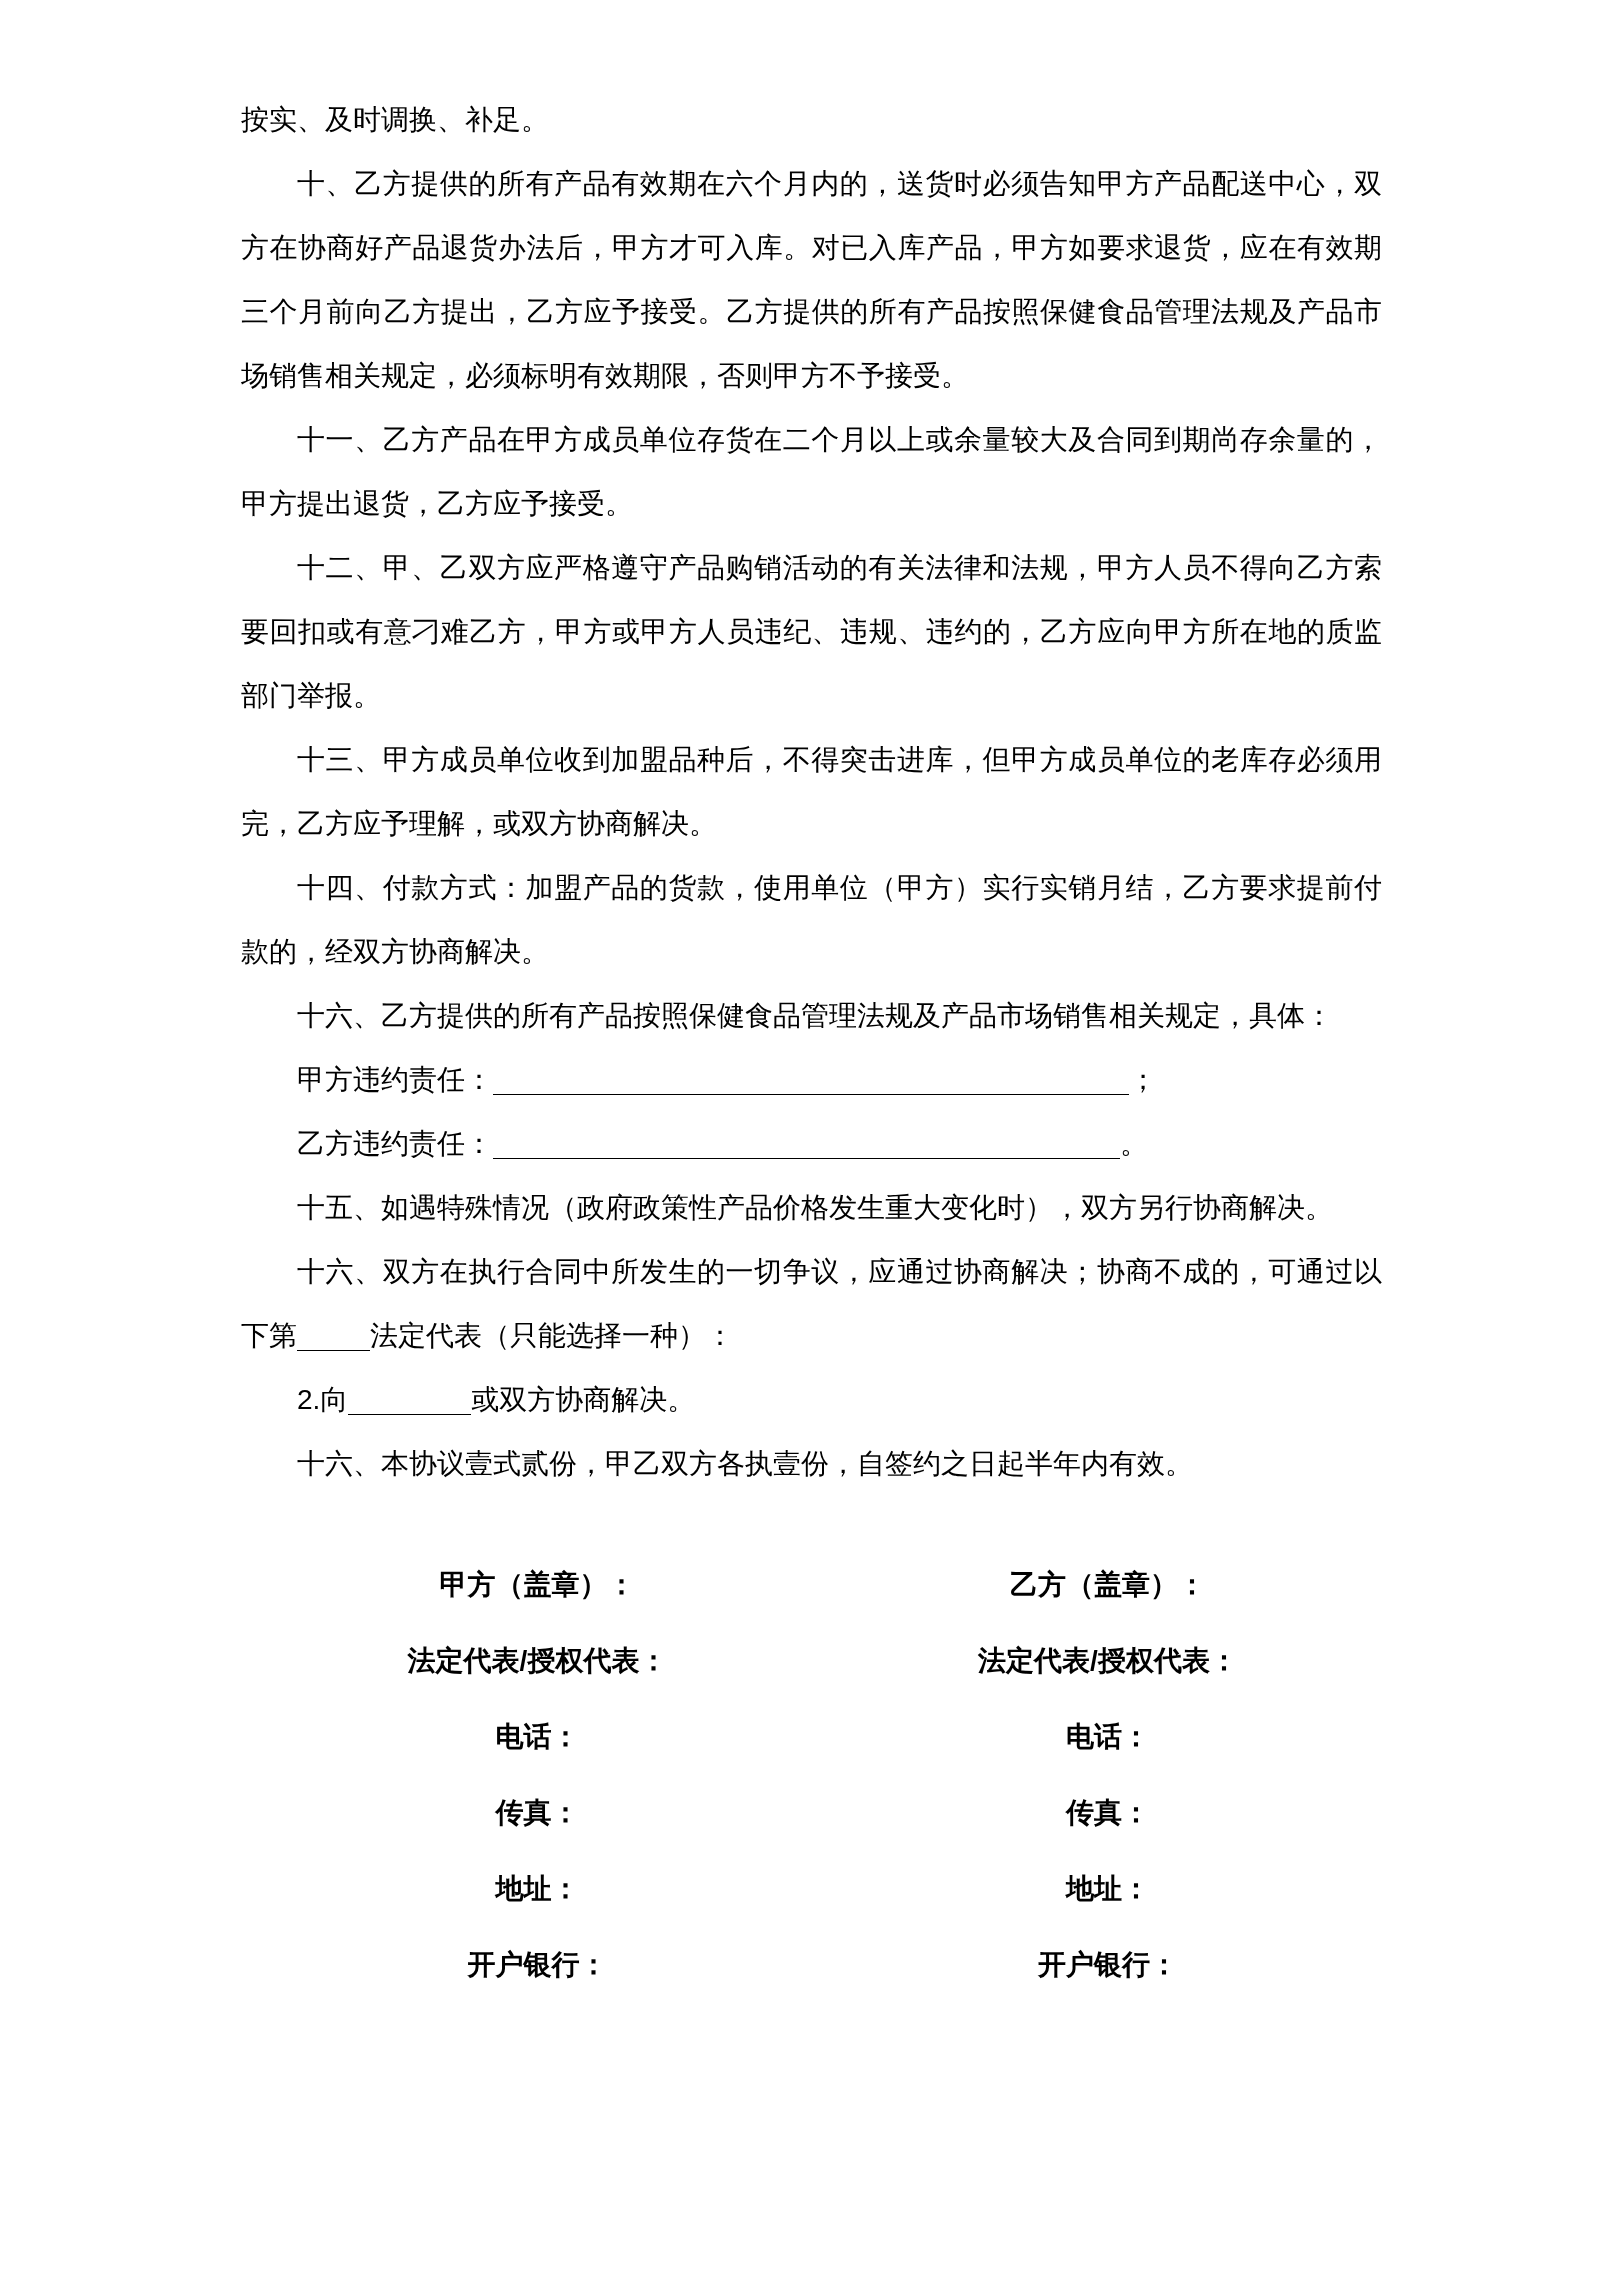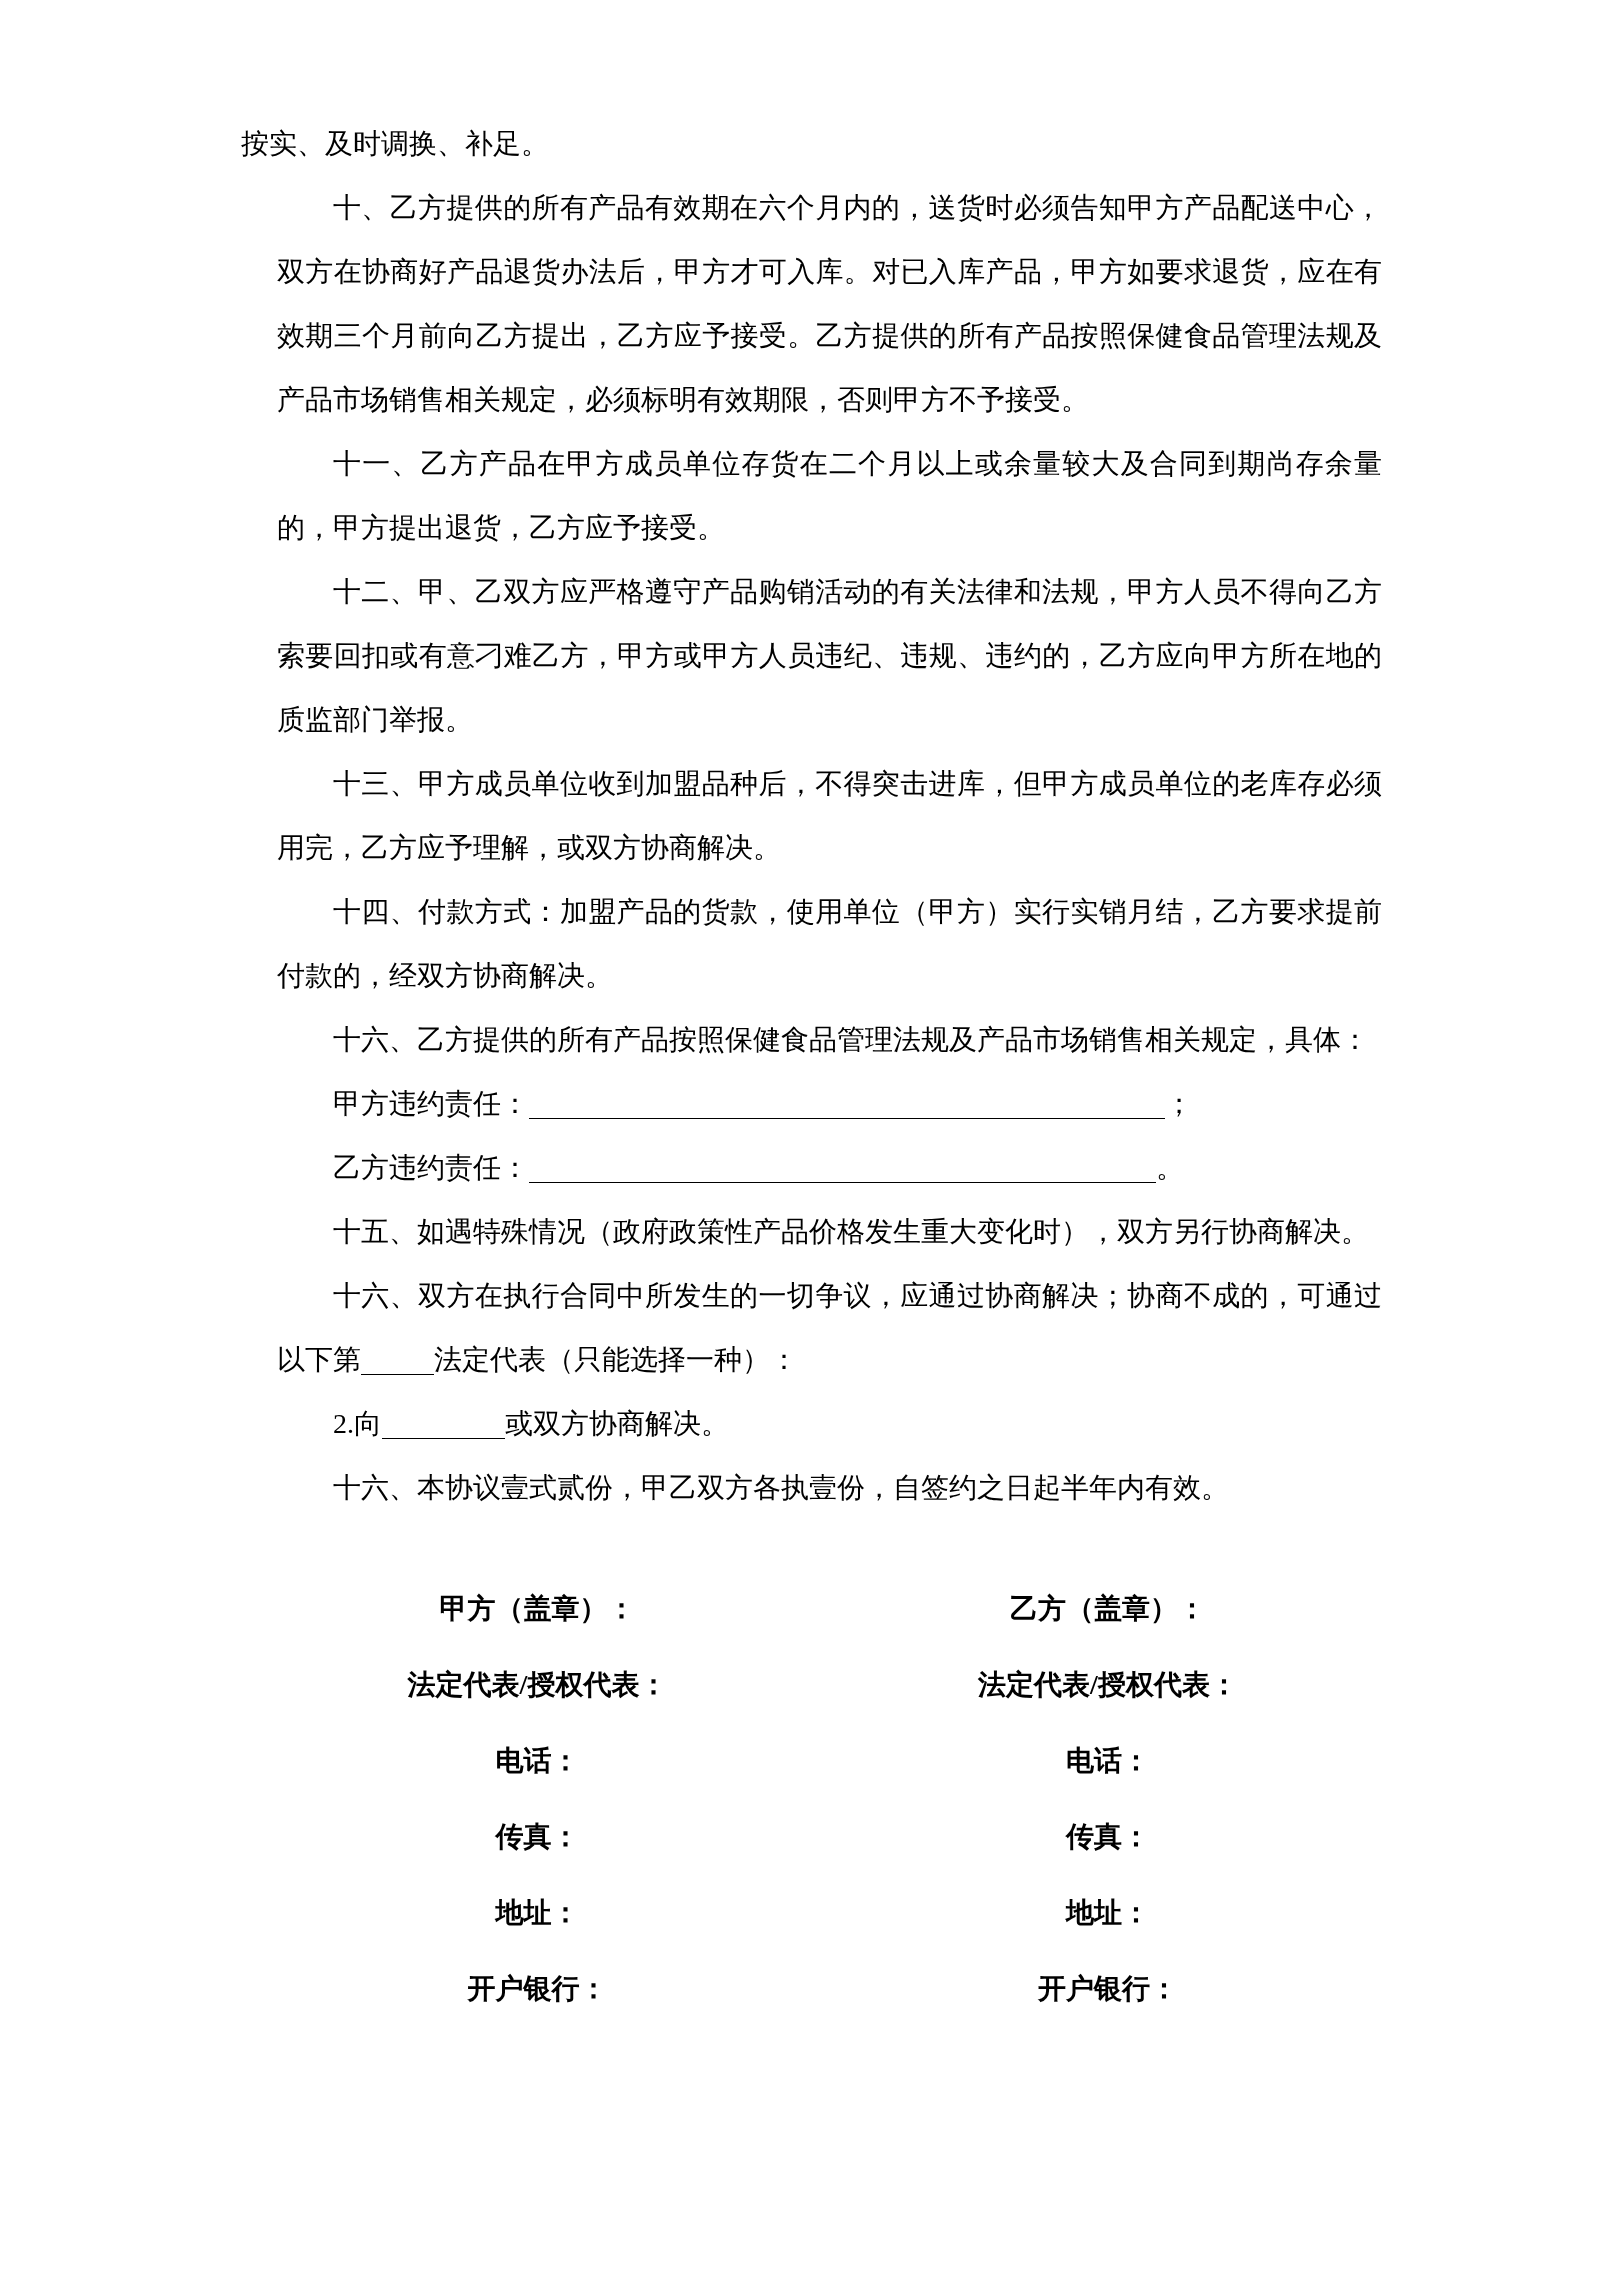--- a/index.html
+++ b/index.html
@@ -7,35 +7,34 @@
   html, body {
     background: #ffffff;
   }
 
   .page {
     position: relative;
     width: 1623px;
     height: 2294px;
     background: #ffffff;
     color: #000000;
-    font-family: Liberation Serif, serif;
+    font-family: Liberation Sans, sans-serif;
     font-size: 28px;
-    padding: 112px 241px 0 241px;
+    padding: 88px 241px 0 241px;
     overflow: hidden;
   }
 
   .contract-body .para {
     line-height: 64px;
     text-align: justify;
     word-break: break-all;
   }
 
   .contract-body .para.indent {
     text-indent: 2em;
-    margin-left: 36px;
   }
 
   .blank {
     display: inline-block;
     height: 0;
     border-bottom: 1.8px solid #000000;
     margin-bottom: -5.5px;
   }
 
   .signature {

